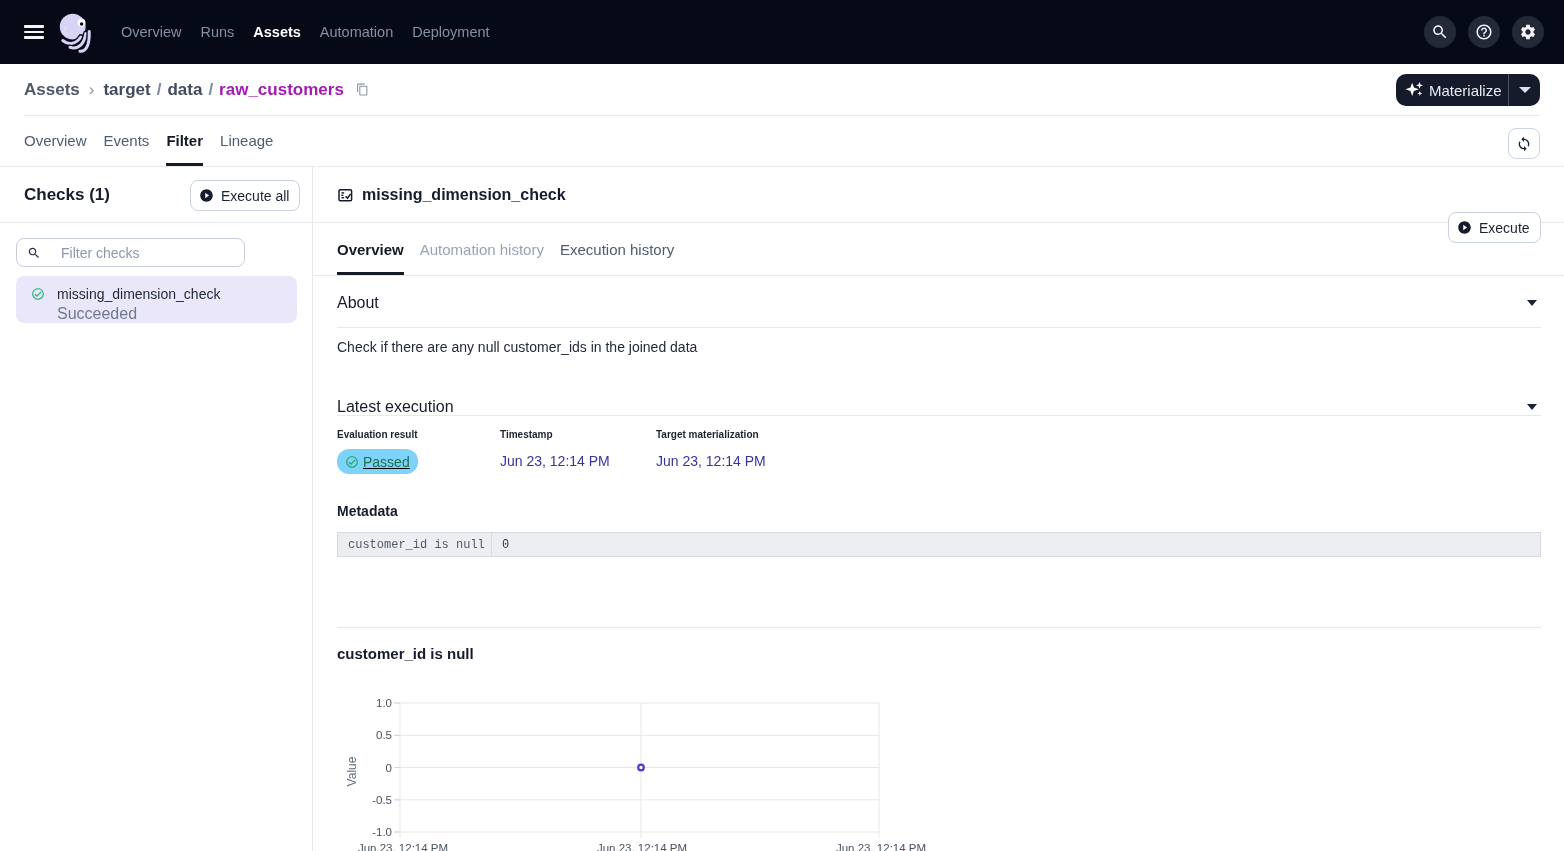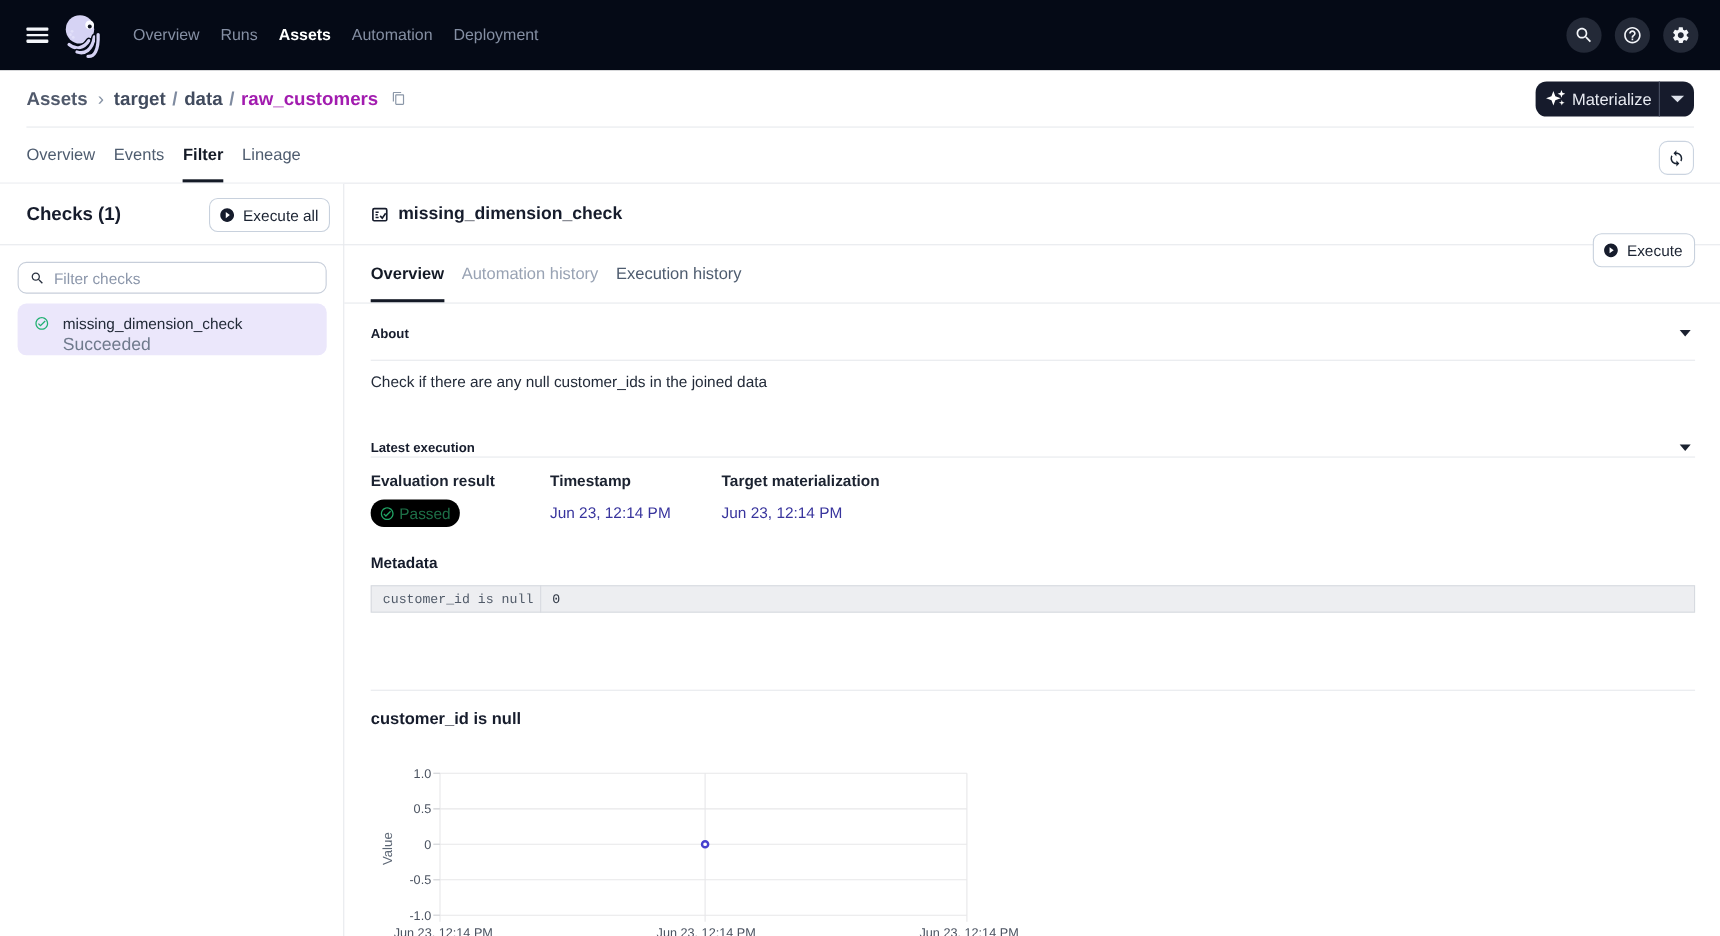--- a/index.html
+++ b/index.html
@@ -55,22 +55,22 @@
   #vline { position:absolute; left:312px; top:167px; width:1px; height:684px; background:#E7E9ED; }
   #hr3 { position:absolute; left:0; top:222px; width:1564px; height:1px; background:#E7E9ED; }
 
   #sidebar .hdr { position:absolute; left:24px; top:0; height:55px; display:flex; align-items:center;
     font-size:17px; font-weight:700; color:#161C2C; }
   .btn { display:inline-flex; align-items:center; gap:7px; border:1px solid #C8D1DD; border-radius:8px;
     background:#fff; font-size:14px; font-weight:500; color:#1B2332; padding:0 10px 0 8px; height:31px; }
   #execall { position:absolute; left:190px; top:13px; }
   #execone { position:absolute; left:1135px; top:13px;margin-top:32px; }
 
-  #filter { position:absolute; left:16px; top:71px; width:281px; height:29px; border:1px solid #C7CEDA;
-    border-radius:8px; display:flex; align-items:center; padding-left:10px; gap:8px; }
+  #filter { position:absolute; left:16px; top:71px; width:229px; height:29px; border:1px solid #C7CEDA;
+    border-radius:8px; display:flex; align-items:center; padding-left:10px; gap:20px; }
   #filter .ph { font-size:14px; color:#8C97AB; }
 
   #checkitem { position:absolute; left:16px; top:109px; width:281px; height:47px; background:#EBE7FB;
     border-radius:8px; }
   #checkitem .row1 { position:absolute; left:15px; top:10px; display:flex; align-items:center; gap:12px; }
   #checkitem .name { font-size:14px; color:#232B39; }
   #checkitem .sub { position:absolute; left:41px; top:29px; font-size:16px; color:#6F7A8C; }
 
   
   #rp { position:absolute; left:313px; top:167px; width:1251px; height:684px; }
@@ -79,32 +79,32 @@
 
   #tabs2 { position:absolute; left:24px; top:56px; height:52px; display:flex; gap:16px; }
   #tabs2 .tab { font-size:15px; font-weight:500; color:#4E5C6F; position:relative; height:52px;
     display:flex; align-items:center; }
   #tabs2 .tab.active { color:#141A26; font-weight:700; }
   #tabs2 .tab.active:after { content:""; position:absolute; left:0; right:0; bottom:0; height:3px; background:#141A26; }
   #tabs2 .tab.dim { color:#99A3B4; }
   #hr4 { position:absolute; left:0; top:108px; width:1251px; height:1px; background:#E7E9ED; }
 
   .sechead { position:absolute; left:24px; width:1204px; display:flex; align-items:center; justify-content:space-between; }
-  .sechead .t { font-size:12px; font-weight:700; color:#161C2C; }
+  .sechead .t { font-size:16px; font-weight:400; color:#161C2C; }
   .secline { position:absolute; left:24px; width:1204px; height:1px; background:#E7E9ED; }
 
   #about-desc { position:absolute; left:24px; top:172px; font-size:14px; color:#232B39; }
 
-  .colhead { font-size:14px; font-weight:700; color:#1B2230; }
+  .colhead { font-size:10px; font-weight:700; color:#1B2230; }
   #cols { position:absolute; left:24px; top:262px; display:flex; }
   #cols .col1 { width:163px; }
   #cols .col2 { width:156px; }
 
   #passed { display:inline-flex; align-items:center; gap:4px; height:25px; padding:0 8px;
-    background:#000000; border-radius:12px; margin-top:9px;text-decoration:underline; }
+    background:#7dd3fc; border-radius:12px; margin-top:9px;text-decoration:underline; }
   #passed span { font-size:14px; color:#1D6F47; }
   .tslink { font-size:14px; color:#38349D; margin-top:13px; display:inline-block; }
 
   #metah { position:absolute; left:24px; top:336px; font-size:14px; font-weight:700; color:#161C2C; }
   #metatable { position:absolute; left:24px; top:365px; width:1204px; height:25px; background:#EDEEF1;
     border:1px solid #D7DAE0; display:flex; align-items:center; font-family:"Liberation Mono", monospace;
     font-size:12px; }
   #metatable .k { width:153px; padding-left:10px; color:#505A68; }
   #metatable .vb { width:1px; height:25px; background:#D7DAE0; }
   #metatable .v { padding-left:10px; color:#2E3644; }

